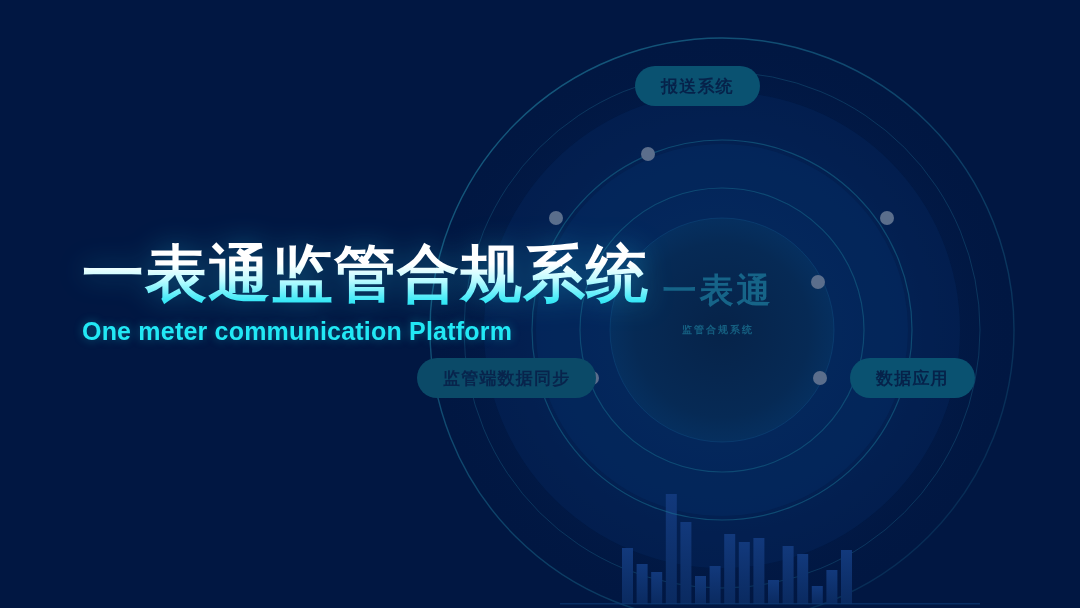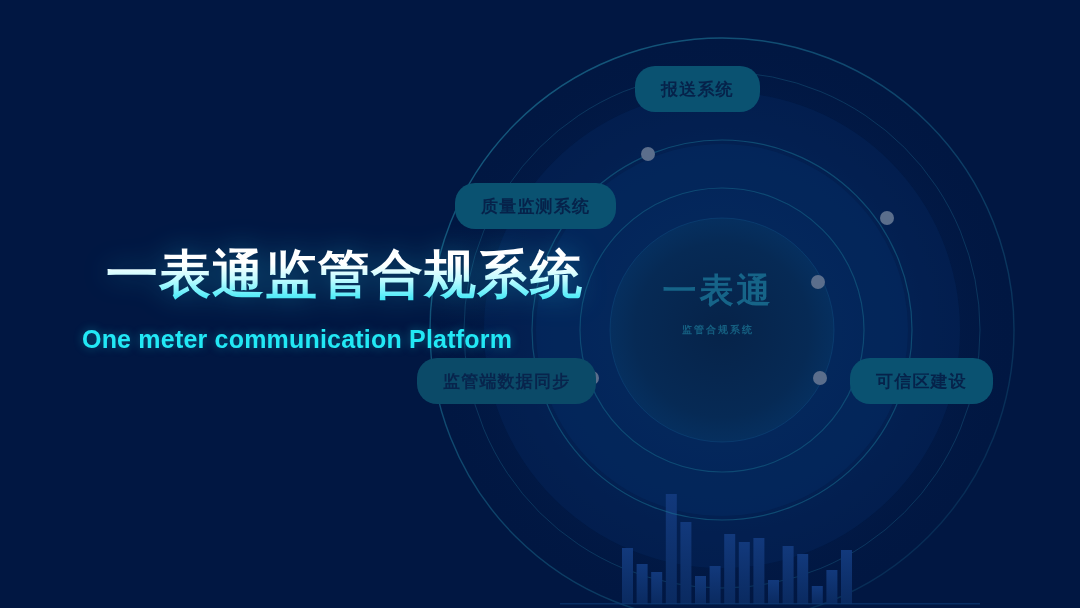--- a/index.html
+++ b/index.html
@@ -33,41 +33,40 @@
   
   #headline {
     position: absolute;
     left: 82px;
     top: 232px;
     width: 620px;
     z-index: 6;
   }
 
   #title-main {
-    font-size: 52px;
+    font-size: 62px;
     line-height: 84px;
     font-weight: 700;
     letter-spacing: 1px;
     white-space: nowrap;
     background: linear-gradient(180deg,
         #ffffff 0%,
         #ffffff 38%,
         #b9fbff 58%,
         #3ae8f7 82%,
         #15d9ec 100%);
     -webkit-background-clip: text;
     background-clip: text;
     color: transparent;
     -webkit-text-fill-color: transparent;
     filter: drop-shadow(0 0 14px rgba(40, 210, 240, 0.35));
-    margin-left: 24px;
   }
 
   #title-sub {
-    margin-top: 8px;
+    margin-top: 0;
     font-size: 25px;
     line-height: 30px;
     font-weight: 700;
     letter-spacing: 0.2px;
     color: #22e8f5;
     white-space: nowrap;
     text-shadow: 0 0 10px rgba(34, 232, 245, 0.35);
   }
 
   
@@ -114,21 +113,21 @@
     line-height: 20px;
     font-weight: 700;
     letter-spacing: 2px;
     color: #155f81;
   }
 
   
   .pill {
     position: absolute;
     z-index: 7;
-    height: 46px;
+    height: 40px;
     border-radius: 20px;
     background: #0a5271;
     color: #06224a;
     font-size: 17px;
     font-weight: 700;
     letter-spacing: 1.2px;
     display: flex;
     align-items: center;
     justify-content: center;
     white-space: nowrap;
@@ -233,17 +232,16 @@
       <div id="hub-sub">监管合规系统</div>
     </div>
   </div>
 
   <div id="headline">
     <div id="title-main">一表通监管合规系统</div>
     <div id="title-sub">One meter communication Platform</div>
   </div>
 
   <div class="pill" id="pill-0">报送系统</div>
-  <div class="pill" id="pill-1">质量监测系统</div>
   <div class="pill dim" id="pill-3">监管端数据同步</div>
-  <div class="pill" id="pill-4">可信区建设</div>
+  <div class="pill" id="pill-4">数据应用</div>
 
 </div>
 
 </body></html>

